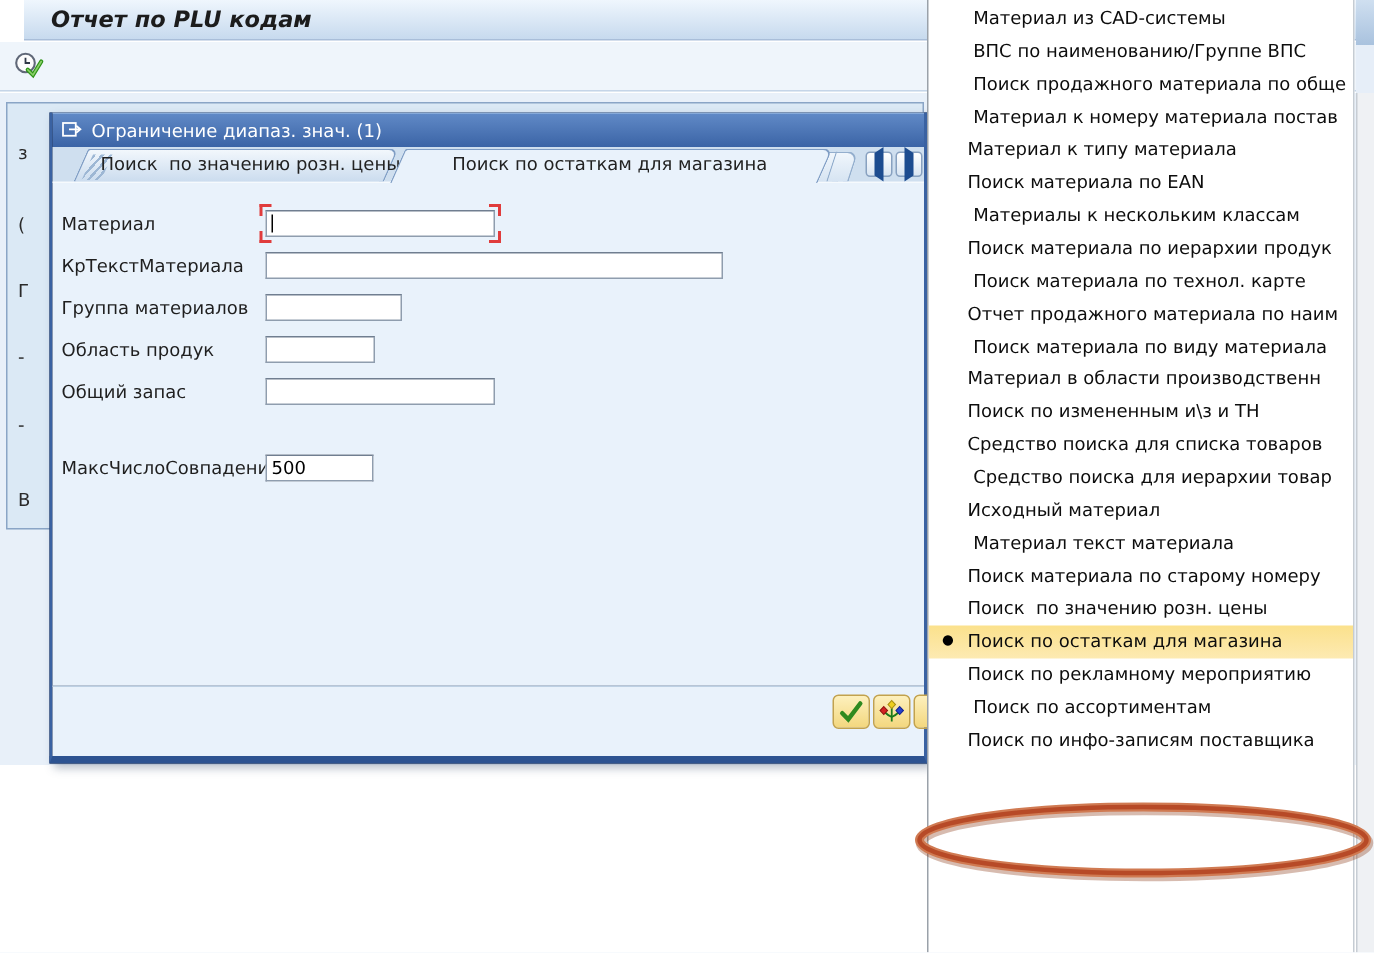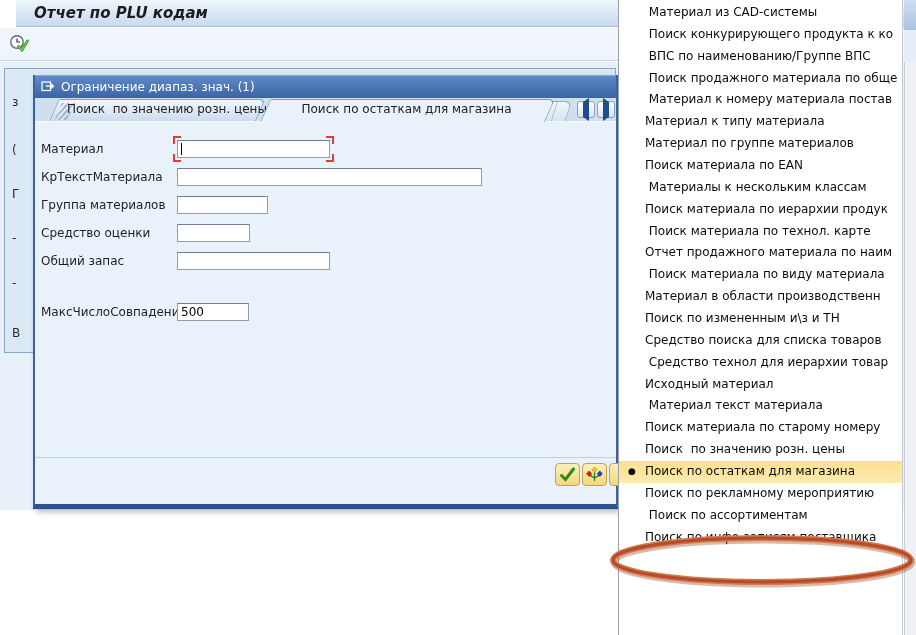--- a/index.html
+++ b/index.html
@@ -159,21 +159,21 @@
       <span class="corner c-tr" style="left:291px;top:14px"></span>
       <span class="corner c-bl" style="left:138px;top:32px"></span>
       <span class="corner c-br" style="left:291px;top:32px"></span>
 
       <span class="flabel" style="top:48px">КрТекстМатериала</span>
       <input class="finput" style="top: 46px; width: 305px;" value="">
 
       <span class="flabel" style="top:76px">Группа материалов</span>
       <input class="finput" style="top: 74px; width: 91px;" value="">
 
-      <span class="flabel" style="top:104px">Средство оценки</span>
+      <span class="flabel" style="top:104px">Область продук</span>
       <input class="finput" style="top: 102px; width: 73px;" value="">
 
       <span class="flabel" style="top:132px">Общий запас</span>
       <input class="finput" style="top: 130px; width: 153px;" value="">
 
       <span class="flabel" style="top:183px">МаксЧислоСовпадений</span>
       <input class="finput" style="top: 181px; width: 72px;" value="500">
     </div>
 
     <div class="btnband">
@@ -197,36 +197,34 @@
         </span>
       </button>
       <button class="sapbtn" style="left:574px">
         <span class="bluesliver"></span>
       </button>
     </div>
   </div>
 
   <div class="menu">
       <div class="menu-item"><span> Материал из CAD-системы</span></div>
-      <div class="menu-item"><span> Поиск конкурирующего продукта к ко</span></div>
       <div class="menu-item"><span> ВПС по наименованию/Группе ВПС</span></div>
       <div class="menu-item"><span> Поиск продажного материала по обще</span></div>
       <div class="menu-item"><span> Материал к номеру материала постав</span></div>
       <div class="menu-item"><span>Материал к типу материала</span></div>
-      <div class="menu-item"><span>Материал по группе материалов</span></div>
       <div class="menu-item"><span>Поиск материала по EAN</span></div>
       <div class="menu-item"><span> Материалы к нескольким классам</span></div>
       <div class="menu-item"><span>Поиск материала по иерархии продук</span></div>
       <div class="menu-item"><span> Поиск материала по технол. карте</span></div>
       <div class="menu-item"><span>Отчет продажного материала по наим</span></div>
       <div class="menu-item"><span> Поиск материала по виду материала</span></div>
       <div class="menu-item"><span>Материал в области производственн</span></div>
       <div class="menu-item"><span>Поиск по измененным и\з и ТН</span></div>
       <div class="menu-item"><span>Средство поиска для списка товаров</span></div>
-      <div class="menu-item"><span> Средство технол для иерархии товар</span></div>
+      <div class="menu-item"><span> Средство поиска для иерархии товар</span></div>
       <div class="menu-item"><span>Исходный материал</span></div>
       <div class="menu-item"><span> Материал текст материала</span></div>
       <div class="menu-item"><span>Поиск материала по старому номеру</span></div>
       <div class="menu-item"><span>Поиск  по значению розн. цены</span></div>
       <div class="menu-item selected"><span class="bullet">●</span><span>Поиск по остаткам для магазина</span></div>
       <div class="menu-item"><span>Поиск по рекламному мероприятию</span></div>
       <div class="menu-item"><span> Поиск по ассортиментам</span></div>
       <div class="menu-item"><span>Поиск по инфо-записям поставщика</span></div>
     </div>
 

